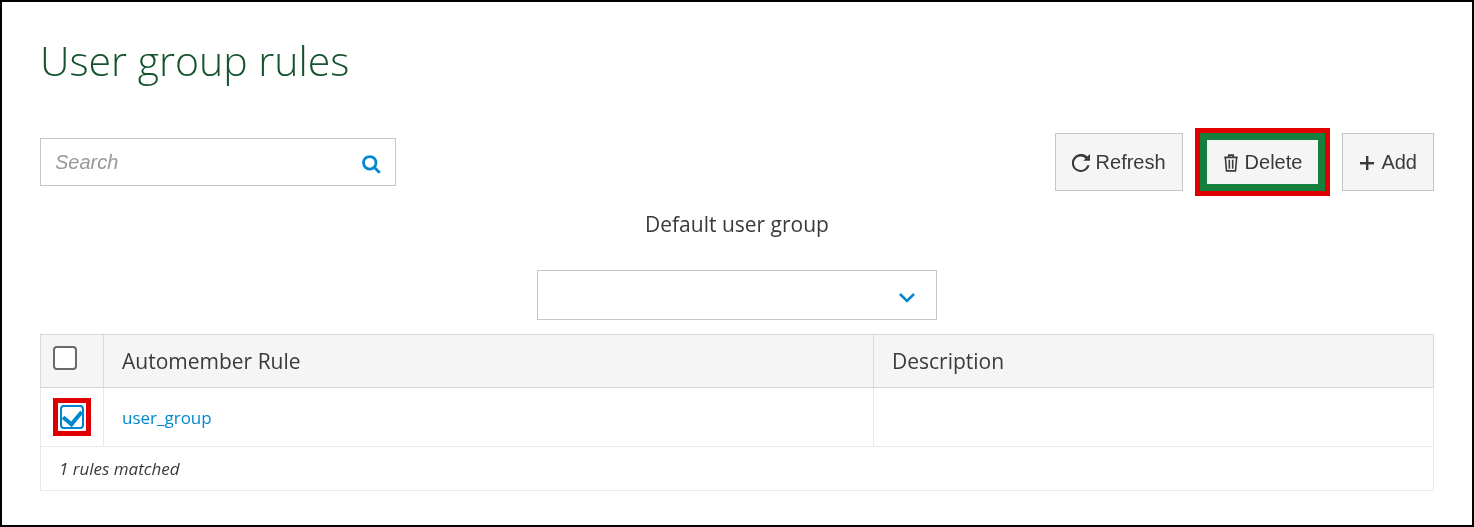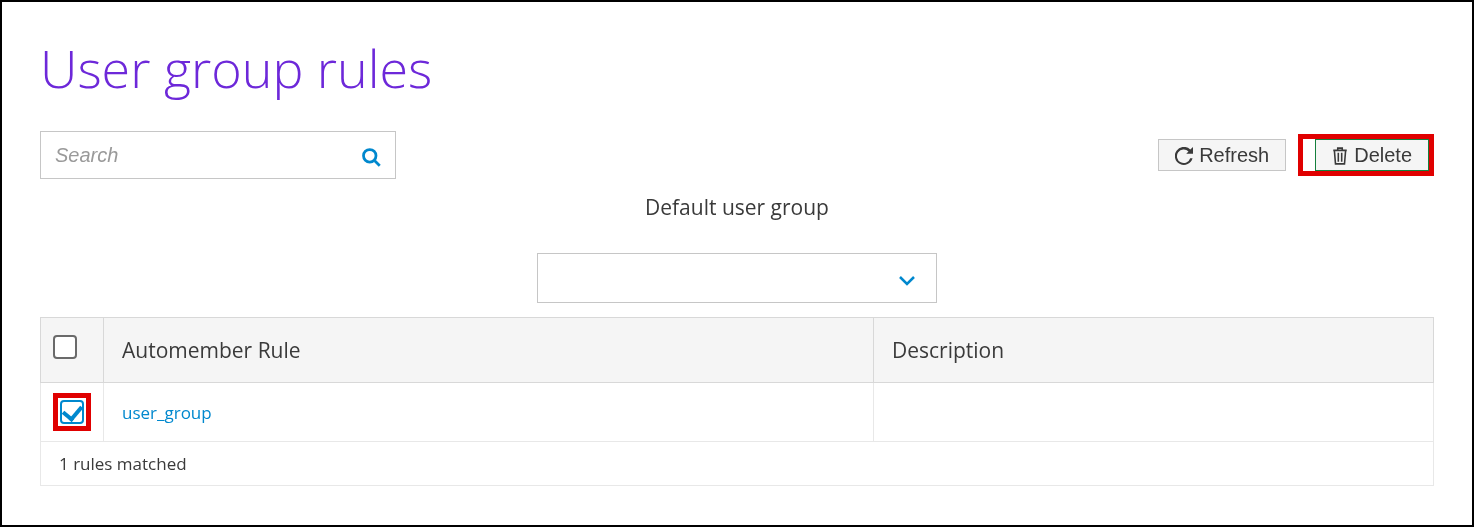--- a/index.html
+++ b/index.html
@@ -9,24 +9,24 @@
       padding: 0;
     }
     .outer-frame {
       border: 2px solid #000;
       width: 1474px;
       height: 527px;
       padding: 30px 38px;
       position: relative;
     }
     .page-title {
-      font-size: 52px;
+      font-size: 41px;
       font-weight: 300;
-      color: #6d28d9;
-      margin-bottom: 28px;
+      color: #14532d;
+      margin-bottom: 40px;
     }
     .toolbar {
       display: flex;
       align-items: center;
       justify-content: space-between;
       margin-bottom: 14px;
     }
     .search-wrap {
       display: flex;
       align-items: center;
@@ -57,21 +57,21 @@
     }
     .btn {
       display: inline-flex;
       align-items: center;
       gap: 6px;
       border: 1px solid #c6c6c6;
       background: #f5f5f5;
       color: #3a3a3a;
       font-size: 20px;
       padding: 8px 16px;
-      height: 32px;
+      height: 58px;
       cursor: pointer;
     }
     .btn .icon { font-size: 17px; }
     .highlight-red {
       border: 5px solid #e00000;
     }
     .default-row {
       display: flex;
       align-items: center;
       gap: 32px;
@@ -100,21 +100,21 @@
       width: 100%;
       border-collapse: collapse;
       border: 1px solid #d8d8d8;
     }
     table.rules th {
       background: #f5f5f5;
       text-align: left;
       font-weight: 400;
       color: #3a3a3a;
       font-size: 21px;
-      padding: 18px 18px;
+      padding: 12px 18px;
       border: 1px solid #d8d8d8;
     }
     table.rules td {
       padding: 10px 18px;
       border: 1px solid #e8e8e8;
       font-size: 17px;
       color: #3a3a3a;
     }
     .checkbox-cell { width: 60px; text-align: center; padding: 10px 12px !important; }
     .rule-link { color: #0088ce; text-decoration: none; }
@@ -171,29 +171,38 @@
     <div class="action-buttons">
       <button class="btn">
         <span class="icon">
           <svg width="18" height="18" viewBox="0 0 16 16" fill="#3a3a3a">
             <path d="M13.6 2.3a8 8 0 1 0 2 7.7h-2.1A6 6 0 1 1 12 4l-2 2h6V0z"></path>
           </svg>
         </span>
         <span>Refresh</span>
       </button>
       <span class="highlight-red">
-        <button class="btn" style="border:1px solid #15803d;margin-left:12px;">
+        <button class="btn" style="border:7px solid #15803d;">
           <span class="icon">
             <svg width="16" height="18" viewBox="0 0 14 16" fill="none" stroke="#3a3a3a" stroke-width="1.4">
               <path d="M1 3h12M5 3V1h4v2M2 3l1 12h8l1-12M5.5 5v8M8.5 5v8"></path>
             </svg>
           </span>
           <span>Delete</span>
         </button>
       </span>
+      <button class="btn">
+        <span class="icon">
+          <svg width="16" height="16" viewBox="0 0 16 16" fill="#3a3a3a">
+            <rect x="7" y="1" width="2.4" height="14"></rect>
+            <rect x="1" y="7" width="14" height="2.4"></rect>
+          </svg>
+        </span>
+        <span>Add</span>
+      </button>
     </div>
   </div>
 
   <div class="default-row">
     <span class="default-label">Default user group</span>
     <div class="select-box">
       <span></span>
       <span class="chevron-down">
         <svg width="18" height="12" viewBox="0 0 18 12" fill="none" stroke="#0088ce" stroke-width="2.5">
           <polyline points="2,3 9,10 16,3"></polyline>
@@ -218,18 +227,18 @@
           <span class="checkbox-highlight">
             <span class="checkbox checked"></span>
           </span>
         </td>
         <td>
           <a href="#" class="rule-link">user_group</a>
         </td>
         <td></td>
       </tr>
       <tr class="footer-row">
-        <td colspan="3" style="">1 rules matched</td>
+        <td colspan="3" style="font-style:italic;">1 rules matched</td>
       </tr>
     </tbody>
   </table>
 
 </div>
 
 </body></html>

